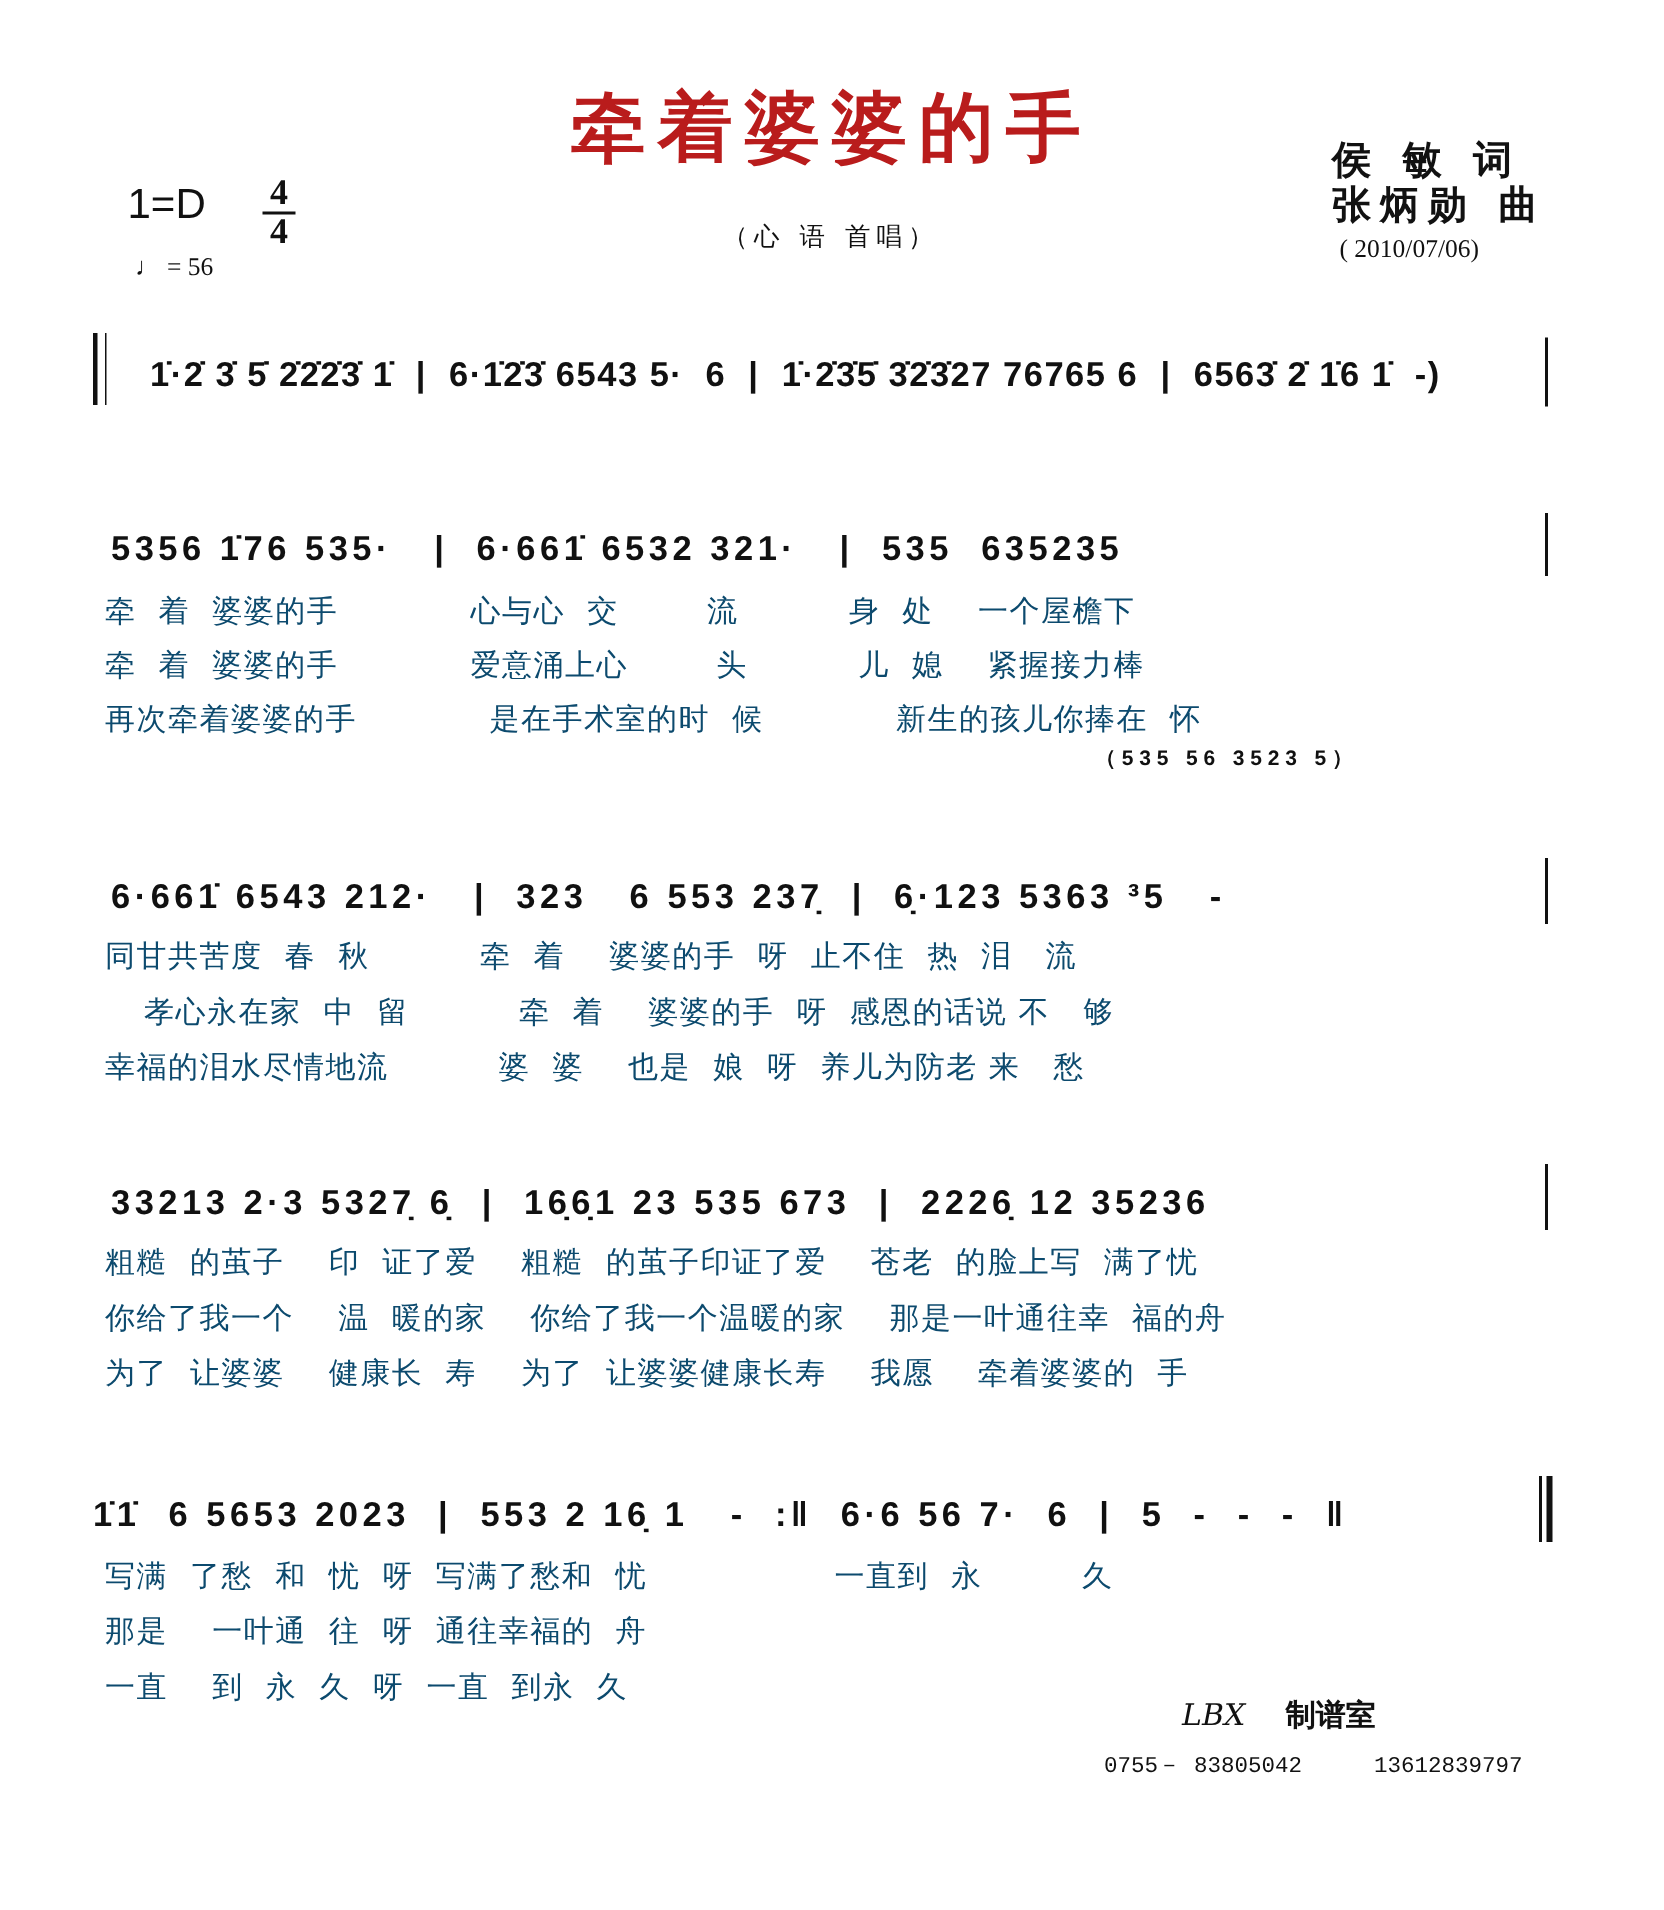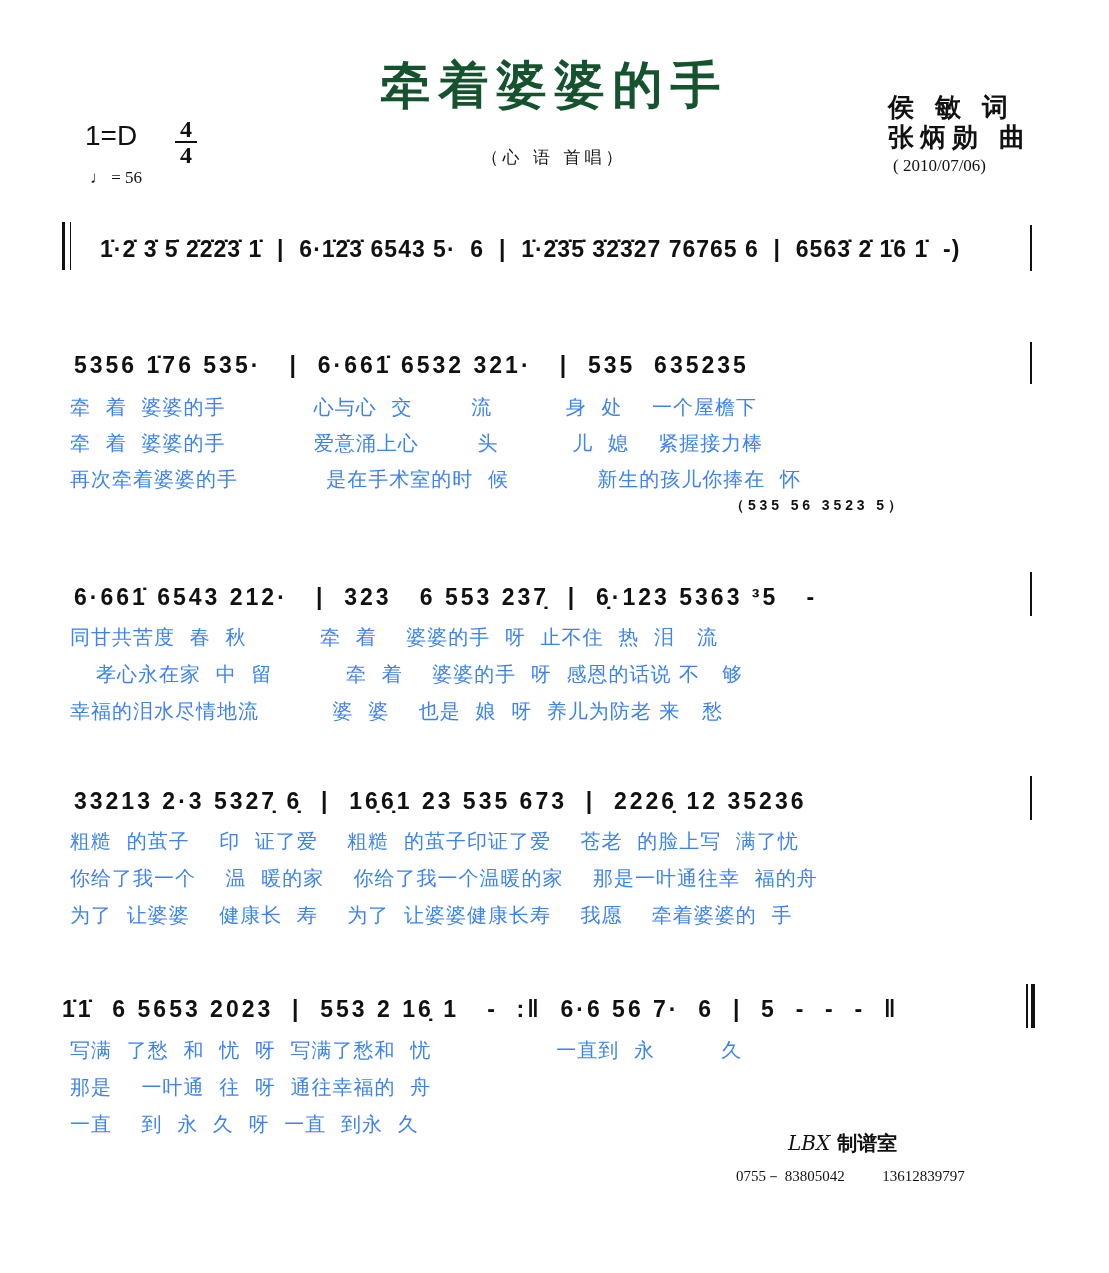--- a/index.html
+++ b/index.html
@@ -1,38 +1,38 @@
 <!DOCTYPE html>
 <html><head>
 <meta charset="utf-8">
 <style>
   html, body { margin:0; padding:0; background:#ffffff; }
   body { width:1109px; height:1273px; position:relative; overflow:hidden;
          font-family:"DejaVu Sans", sans-serif; color:#111; }
   .abs { position:absolute; }
   .title { left:0; width:1109px; top:52px; text-align:center; font-family:"DejaVu Serif", serif;
-           font-size:50px; font-weight:bold; letter-spacing:8px; color:#14532d; }
+           font-size:50px; font-weight:bold; letter-spacing:8px; color:#b91c1c; }
   .key { left:85px; top:120px; font-family:"Liberation Sans", sans-serif; font-size:28px; }
   .timesig { left:175px; top:118px; font-family:"Liberation Serif", serif; font-size:24px; font-weight:bold;
              display:flex; flex-direction:column; align-items:center; line-height:22px; }
   .timesig .bar { width:22px; border-top:2px solid #111; margin:1px 0; }
   .tempo { left:90px; top:168px; font-family:"Liberation Serif", serif; font-size:17px; }
   .singer { left:0; width:1108px; top:146px; text-align:center; font-size:17px; letter-spacing:4px; }
   .credits { left:888px; top:92px; font-family:"DejaVu Serif", serif; font-size:26px; font-weight:bold;
              line-height:30px; letter-spacing:6px; }
   .date { left:893px; top:156px; font-family:"Liberation Serif", serif; font-size:17px; }
 
   .notes { font-family:"Liberation Sans", sans-serif; font-size:23px; font-weight:bold; white-space:pre;
            letter-spacing:1px;text-align:center; }
-  .lyric { font-family:"DejaVu Sans", sans-serif; font-size:20px; white-space:pre; letter-spacing:1px; color:#3b82f6; }
+  .lyric { font-family:"DejaVu Sans", sans-serif; font-size:20px; white-space:pre; letter-spacing:1px; color:#0c4a6e; }
   .barline { position:absolute; width:2px; background:#111; }
   .small-notes { font-family:"Liberation Sans", sans-serif; font-size:14px; font-weight:bold; white-space:pre; }
   .footer-name { left:788px; top:1130px; font-size:20px; font-weight:bold; }
-  .footer-name .script { font-family:"DejaVu Serif", serif; font-style:italic; font-weight:normal; margin-right:0;text-align:right; }
-  .footer-phone { left:736px; top:1167px; font-family:Liberation Serif, serif; font-size:15px; }
+  .footer-name .script { font-family:"DejaVu Serif", serif; font-style:italic; font-weight:normal; margin-right:20px;text-align:right; }
+  .footer-phone { left:736px; top:1167px; font-family:Liberation Mono, monospace; font-size:15px; }
   .repeat-start { left:62px; top:222px; width:5px; height:48px; border-left:3px solid #111; border-right:1.5px solid #111; }
 </style>
 </head>
 <body>
 
 <div class="abs title">牵着婆婆的手</div>
 <div class="abs key">1=D</div>
 <div class="abs timesig">
   <span>4</span>
   <span class="bar"></span>

